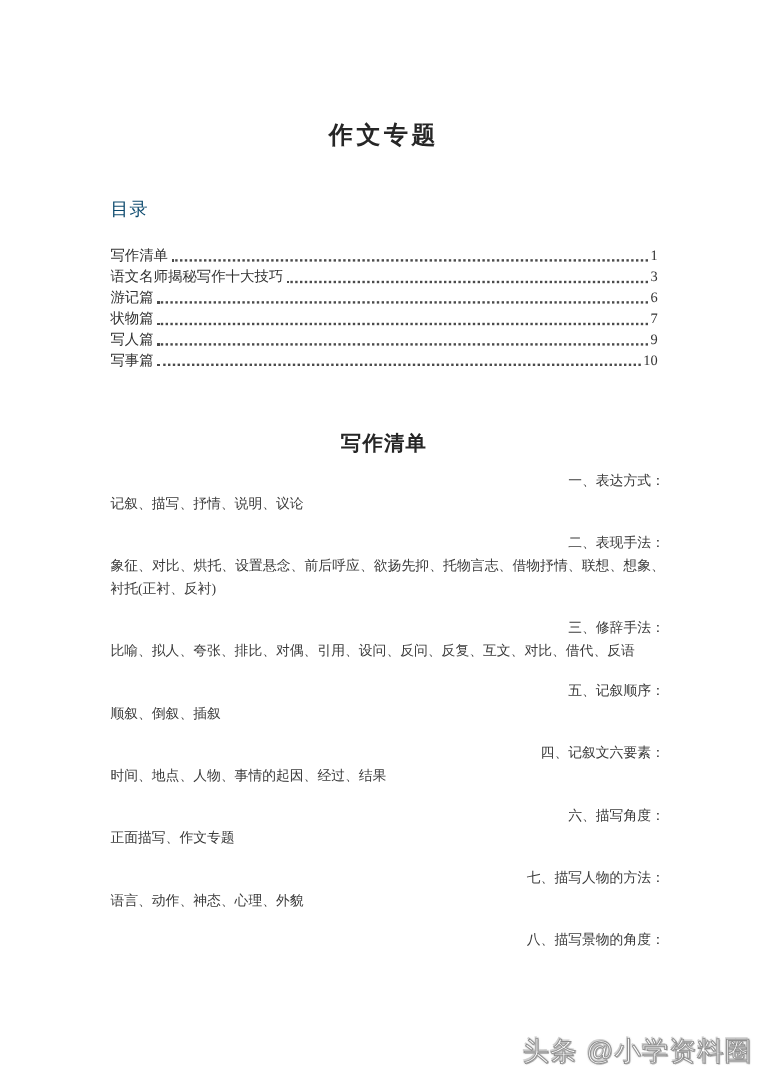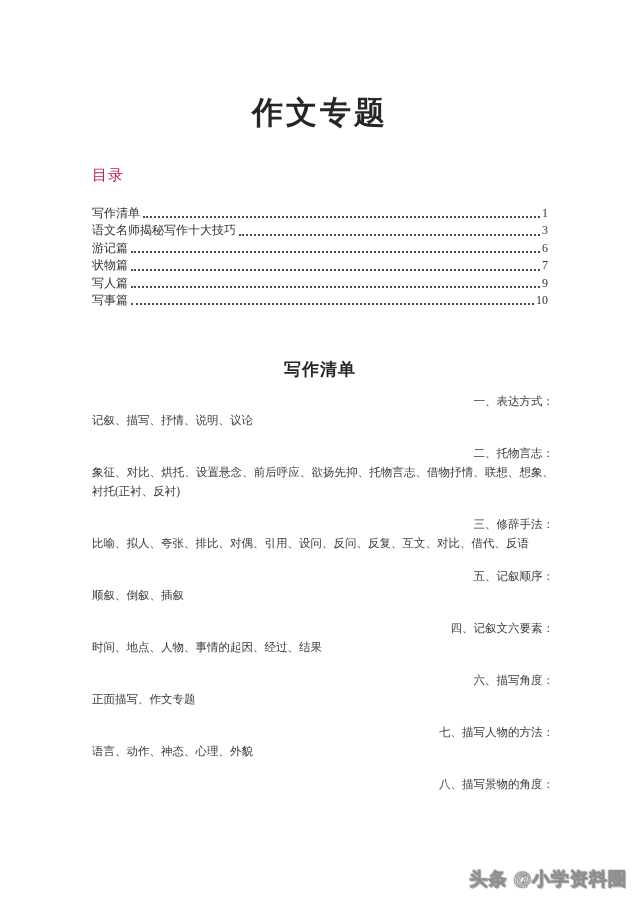--- a/index.html
+++ b/index.html
@@ -12,31 +12,31 @@
     width: 640px;
     height: 905px;
     background: #ffffff;
     font-family: "Liberation Serif", "DejaVu Serif", serif;
     color: #3a3a3a;
     overflow: hidden;
   }
   .doc-title {
     padding-top: 98px;
     text-align: center;
-    font-size: 31px;
+    font-size: 20px;
     font-weight: bold;
     letter-spacing: 3px;
     color: #262626;
     line-height: 30px;
   }
   .toc-heading {
     margin: 37px 92px 0 92px;
     font-size: 15px;
     line-height: 20px;
-    color: #be185d;
+    color: #0c4a6e;
     letter-spacing: 1px;
   }
   .toc {
     margin: 20px 92px 0 92px;
   }
   .toc-row {
     display: flex;
     align-items: baseline;
     font-size: 12px;
     line-height: 17.4px;
@@ -78,22 +78,22 @@
     text-align: justify;
   }
   .group p.group-heading {
     text-align: right;
   }
   .watermark {
     position: absolute;
     right: 13px;
     bottom: 14px;
     font-family: "Liberation Sans", "DejaVu Sans", sans-serif;
-    font-size: 18px;
-    font-weight: bold;
+    font-size: 22px;
+    font-weight: normal;
     letter-spacing: 1px;
     color: #fdfdfd;
     -webkit-text-stroke: 0.8px #8f8f8f;
     text-shadow: 1px 1px 0 #b5b5b5, -1px -1px 0 #cfcfcf, 0 0 2px #9a9a9a;
   }
 </style>
 </head>
 <body>
 
 <div class="page">
@@ -136,21 +136,21 @@
   </div>
 
   <div class="section-title">写作清单</div>
 
   <div class="groups">
     <div class="group">
       <p class="group-heading">一、表达方式：</p>
       <p class="group-content">记叙、描写、抒情、说明、议论</p>
     </div>
     <div class="group">
-      <p class="group-heading">二、托物言志：</p>
+      <p class="group-heading">二、表现手法：</p>
       <p class="group-content">象征、对比、烘托、设置悬念、前后呼应、欲扬先抑、托物言志、借物抒情、联想、想象、衬托(正衬、反衬)</p>
     </div>
     <div class="group">
       <p class="group-heading">三、修辞手法：</p>
       <p class="group-content">比喻、拟人、夸张、排比、对偶、引用、设问、反问、反复、互文、对比、借代、反语</p>
     </div>
     <div class="group">
       <p class="group-heading">五、记叙顺序：</p>
       <p class="group-content">顺叙、倒叙、插叙</p>
     </div>

